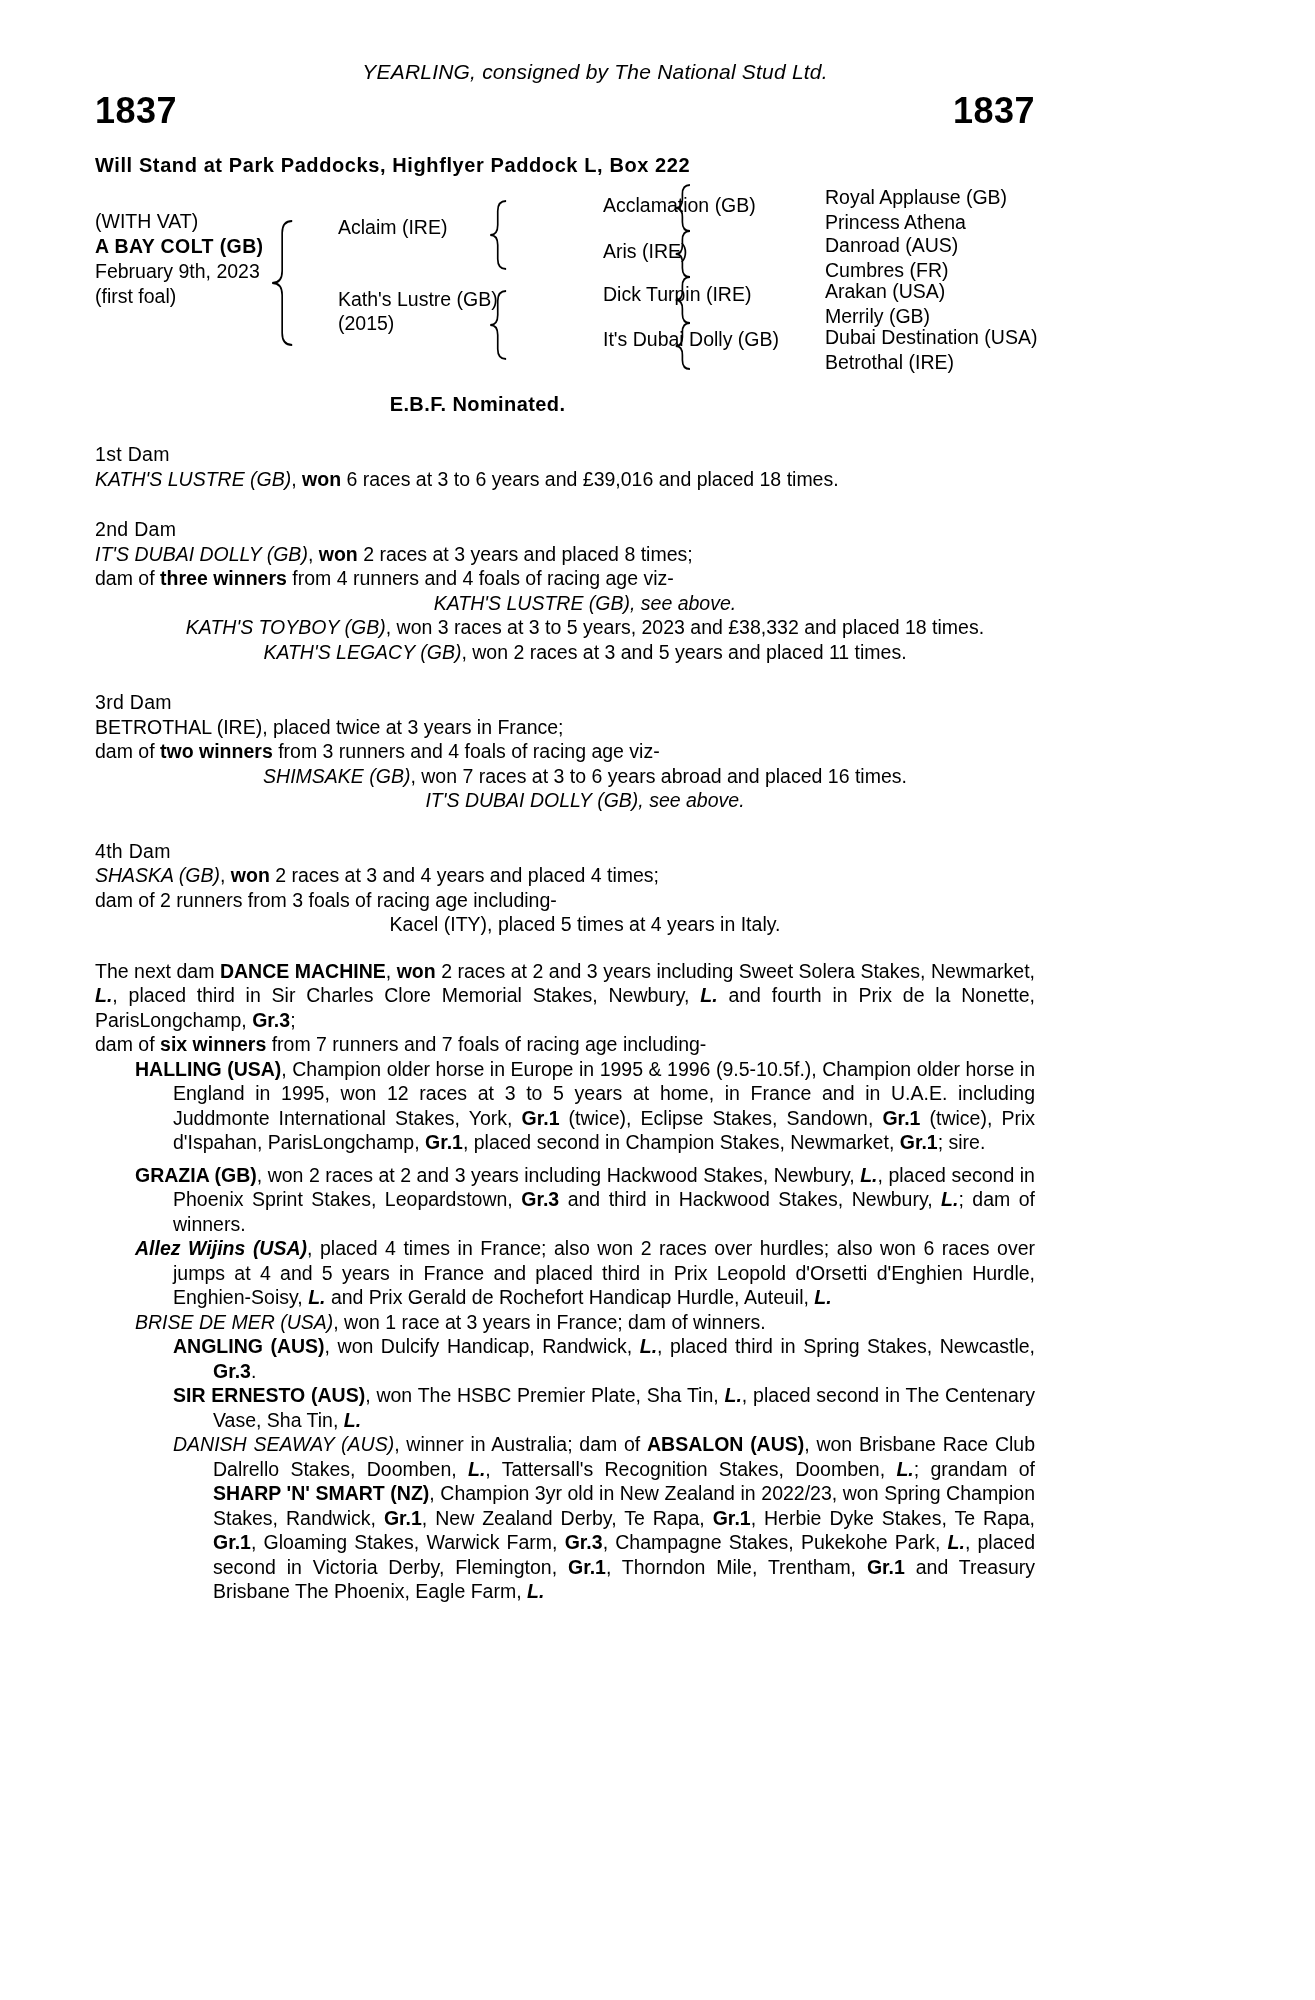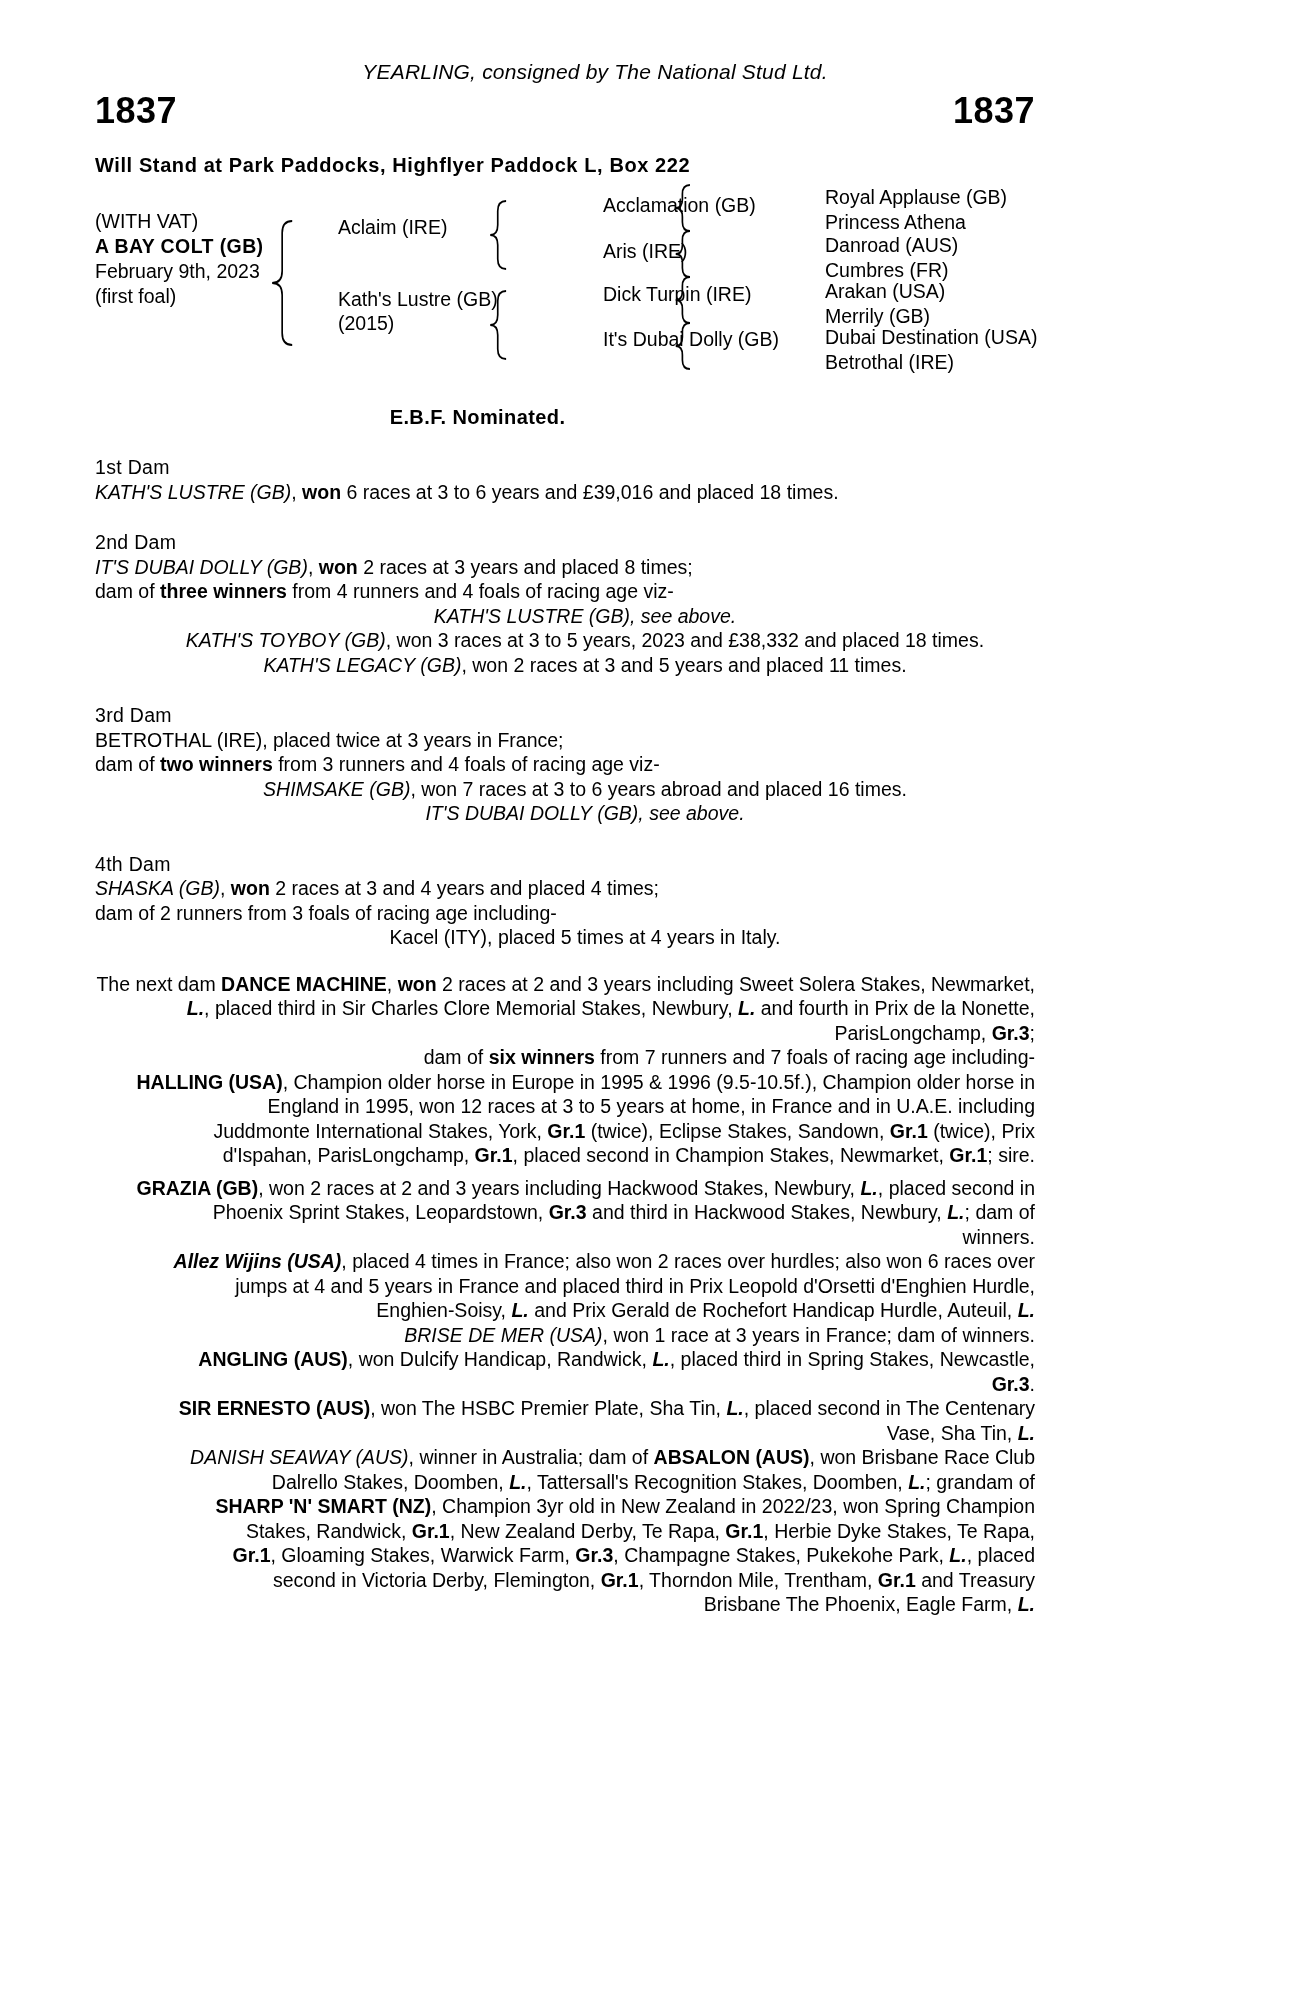--- a/index.html
+++ b/index.html
@@ -103,21 +103,21 @@
   .g4-a { top: -2px; }
   .g4-b { top: 46px; }
   .g4-c { top: 92px; }
   .g4-d { top: 138px; }
 
   .ebf {
     text-align: center;
     font-weight: bold;
     font-size: 20px;
     letter-spacing: 0.4px;
-    margin-top: 29px;
+    margin-top: 16px;
     padding-right: 175px;
   }
 
   
   .section {
     margin-top: 26px;
     font-size: 19.5px;
     line-height: 24.5px;
   }
   .section-head {
@@ -129,21 +129,20 @@
   .indent1 { padding-left: 40px; text-align: center; }
   p.line { margin: 0; }
   .justify {
     text-align: justify;
     text-justify: inter-word;
   }
   .para {
     margin-top: 22px;
     font-size: 19.5px;
     line-height: 24.5px;
-    text-align: right;
   }
   .hang {
     padding-left: 78px;
     text-indent: -38px;
   }
   .hang2 {
     padding-left: 118px;
     text-indent: -40px;
   }
 </style>

